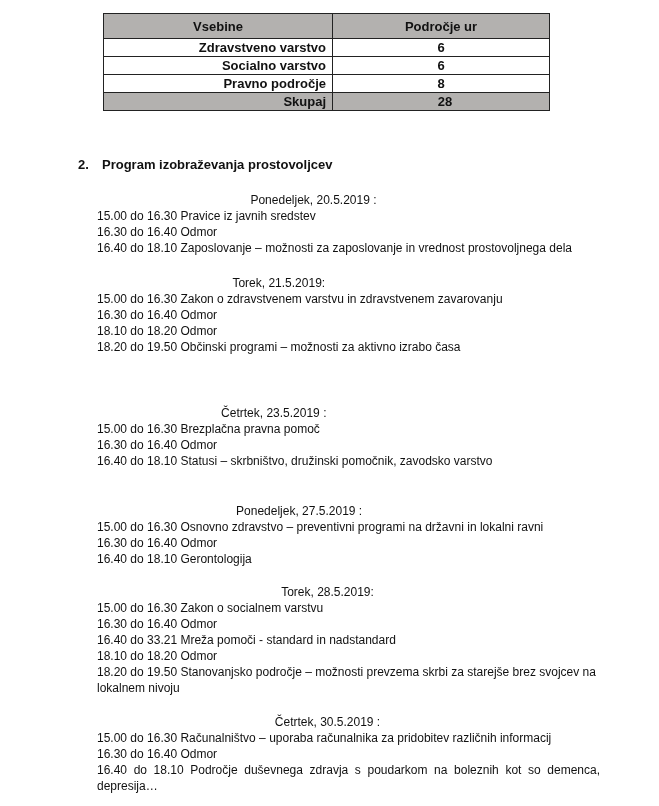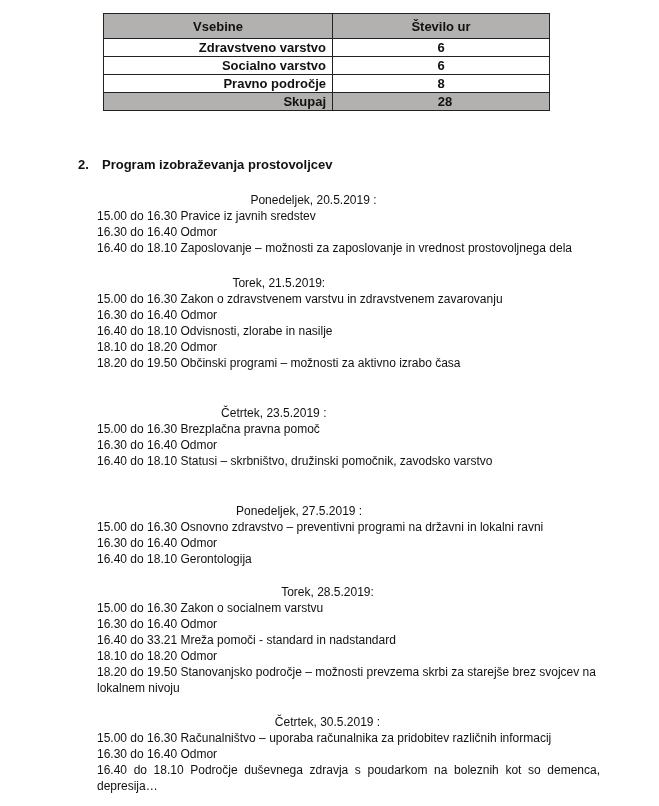--- a/index.html
+++ b/index.html
@@ -35,21 +35,21 @@
   .item.wrap { white-space: normal; width: 503px; height: auto; }
   .item.justify { text-align: justify; text-align-last: left; }
 </style>
 </head>
 <body>
 
 <table class="summary-table">
   <tbody>
       <tr>
     <th class="col1">Vsebine</th>
-    <th class="col2">Število ur</th>
+    <th class="col2">Področje ur</th>
   </tr>
   <tr>
     <td class="col1">Zdravstveno varstvo</td>
     <td class="col2">6</td>
   </tr>
   <tr>
     <td class="col1">Socialno varstvo</td>
     <td class="col2">6</td>
   </tr>
   <tr>
@@ -74,21 +74,20 @@
     <div class="item">16.30 do 16.40 Odmor</div>
     <div class="item">16.40 do 18.10 Zaposlovanje – možnosti za zaposlovanje in vrednost prostovoljnega dela</div>
   </div>
 </div>
 
 <div class="day" style="top:275px;">
   <div class="day-title">Torek, 21.5.2019:</div>
   <div class="items">
     <div class="item">15.00 do 16.30 Zakon o zdravstvenem varstvu in zdravstvenem zavarovanju</div>
     <div class="item">16.30 do 16.40 Odmor</div>
-    <div class="item">16.40 do 18.10 Odvisnosti, zlorabe in nasilje</div>
     <div class="item">18.10 do 18.20 Odmor</div>
     <div class="item">18.20 do 19.50 Občinski programi – možnosti za aktivno izrabo časa</div>
   </div>
 </div>
 
 <div class="day" style="top:405px;">
   <div class="day-title">Četrtek, 23.5.2019 :</div>
   <div class="items">
     <div class="item">15.00 do 16.30 Brezplačna pravna pomoč</div>
     <div class="item">16.30 do 16.40 Odmor</div>

